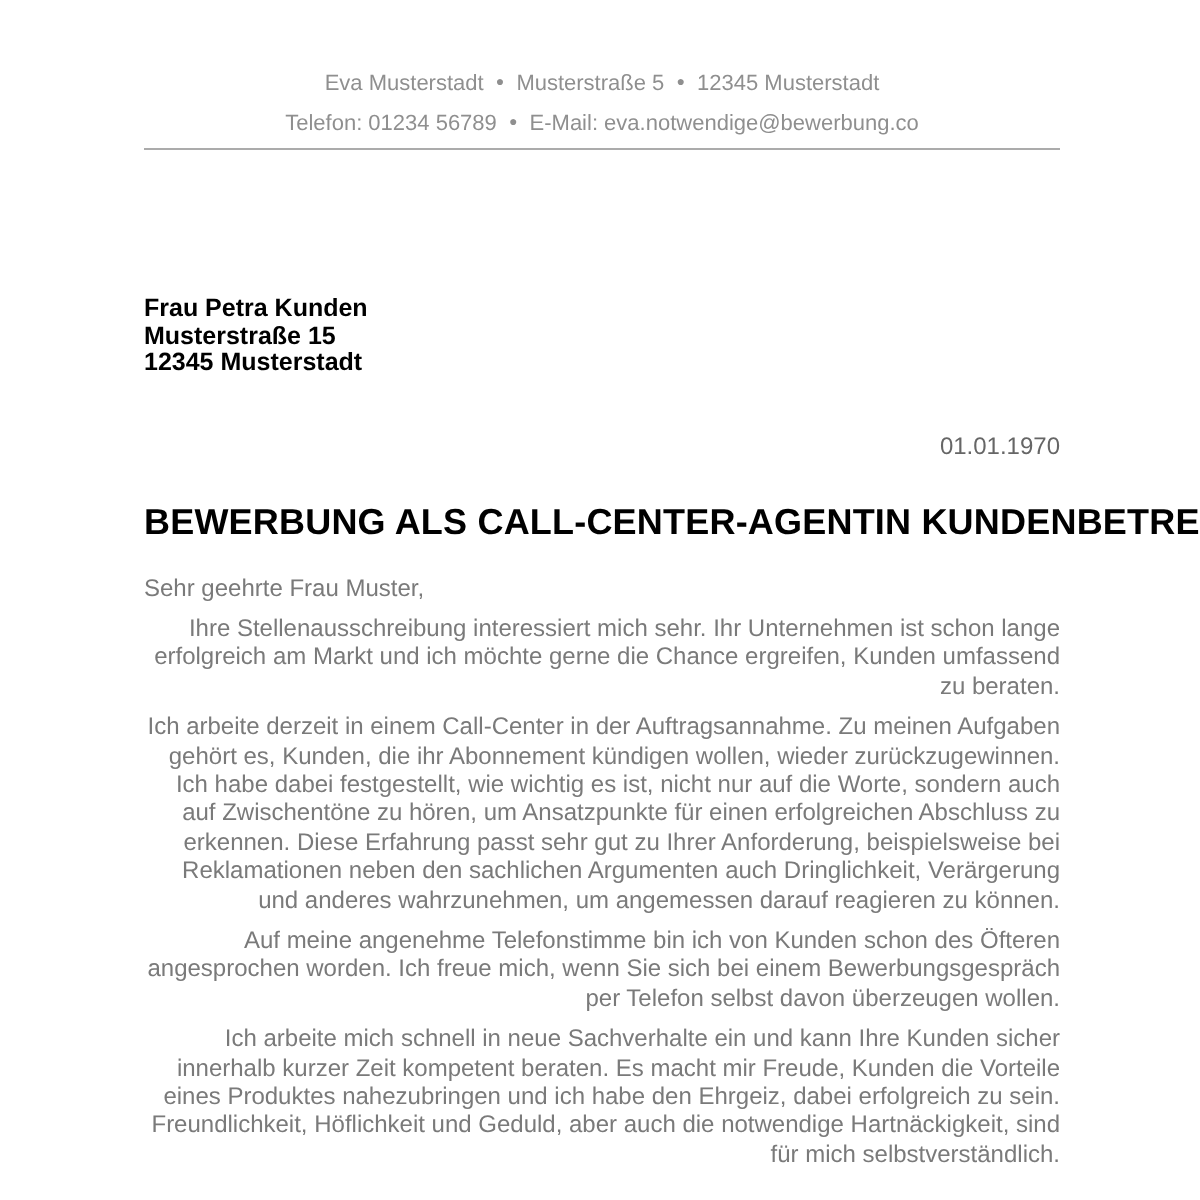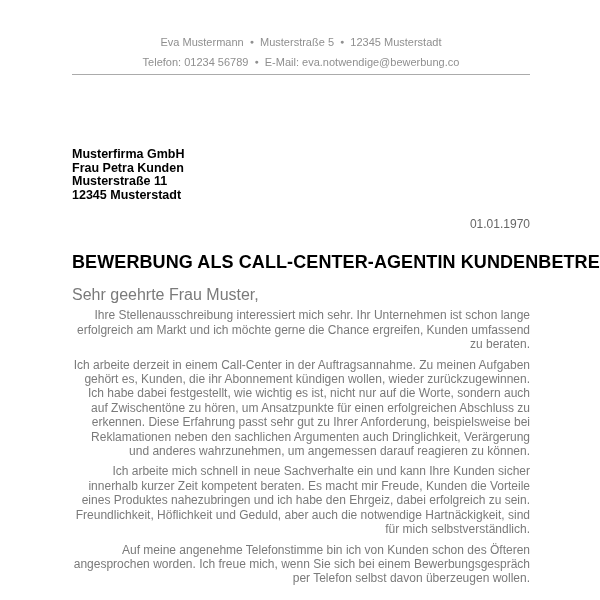--- a/index.html
+++ b/index.html
@@ -38,81 +38,80 @@
     height: 0;
   }
   .recipient {
     margin-top: 73px;
     font-weight: bold;
     color: var(--heading-text, #000000);
     font-size: 12.5px;
     line-height: 13.5px;
   }
   .date-row {
-    margin-top: 16px;
+    margin-top: 28px;
     text-align: right;
     font-size: 12px;
     line-height: 13px;
     color: var(--date-text, #666666);
   }
   .subject {
     margin: 23px 0 0 0;
     font-size: 18px;
     line-height: 17px;
     font-weight: bold;
     color: var(--heading-text, #000000);
     white-space: nowrap;
     letter-spacing: 0.1px;
   }
   .salutation {
     margin: 17px 0 0 0;
-    font-size: 16px;
+    font-size: 12px;
     line-height: 14.4px;
   }
   .body-para {
     margin: 6px 0 0 0;
     font-size: 12px;
     line-height: 14.4px;
     text-align: right;
   }
 </style>
 </head>
 <body>
 
 <div class="page">
 
   <header>
     <div class="lh-line">
-      <span>Eva Mustermann</span>
+      <span>Eva Musterstadt</span>
       <span class="bullet">●</span>
       <span>Musterstraße 5</span>
       <span class="bullet">●</span>
       <span>12345 Musterstadt</span>
     </div>
     <div class="lh-line">
       <span>Telefon: 01234 56789</span>
       <span class="bullet">●</span>
       <span>E-Mail: eva.notwendige@bewerbung.co</span>
     </div>
     <hr class="rule">
   </header>
 
   <section class="recipient">
-    <div>Musterfirma GmbH</div>
     <div>Frau Petra Kunden</div>
-    <div>Musterstraße 11</div>
+    <div>Musterstraße 15</div>
     <div>12345 Musterstadt</div>
   </section>
 
   <div class="date-row">
     <span>01.01.1970</span>
   </div>
 
   <h1 class="subject">BEWERBUNG ALS CALL-CENTER-AGENTIN KUNDENBETREUUNG</h1>
 
   <p class="salutation">Sehr geehrte Frau Muster,</p>
 
   <p class="body-para">Ihre Stellenausschreibung interessiert mich sehr. Ihr Unternehmen ist schon lange erfolgreich am Markt und ich möchte gerne die Chance ergreifen, Kunden umfassend zu beraten.</p>
   <p class="body-para">Ich arbeite derzeit in einem Call-Center in der Auftragsannahme. Zu meinen Aufgaben gehört es, Kunden, die ihr Abonnement kündigen wollen, wieder zurückzugewinnen. Ich habe dabei festgestellt, wie wichtig es ist, nicht nur auf die Worte, sondern auch auf Zwischentöne zu hören, um Ansatzpunkte für einen erfolgreichen Abschluss zu erkennen. Diese Erfahrung passt sehr gut zu Ihrer Anforderung, beispielsweise bei Reklamationen neben den sachlichen Argumenten auch Dringlichkeit, Verärgerung und anderes wahrzunehmen, um angemessen darauf reagieren zu können.</p>
+  <p class="body-para">Auf meine angenehme Telefonstimme bin ich von Kunden schon des Öfteren angesprochen worden. Ich freue mich, wenn Sie sich bei einem Bewerbungsgespräch per Telefon selbst davon überzeugen wollen.</p>
   <p class="body-para">Ich arbeite mich schnell in neue Sachverhalte ein und kann Ihre Kunden sicher innerhalb kurzer Zeit kompetent beraten. Es macht mir Freude, Kunden die Vorteile eines Produktes nahezubringen und ich habe den Ehrgeiz, dabei erfolgreich zu sein. Freundlichkeit, Höflichkeit und Geduld, aber auch die notwendige Hartnäckigkeit, sind für mich selbstverständlich.</p>
-  <p class="body-para">Auf meine angenehme Telefonstimme bin ich von Kunden schon des Öfteren angesprochen worden. Ich freue mich, wenn Sie sich bei einem Bewerbungsgespräch per Telefon selbst davon überzeugen wollen.</p>
 
 </div>
 
 </body></html>

